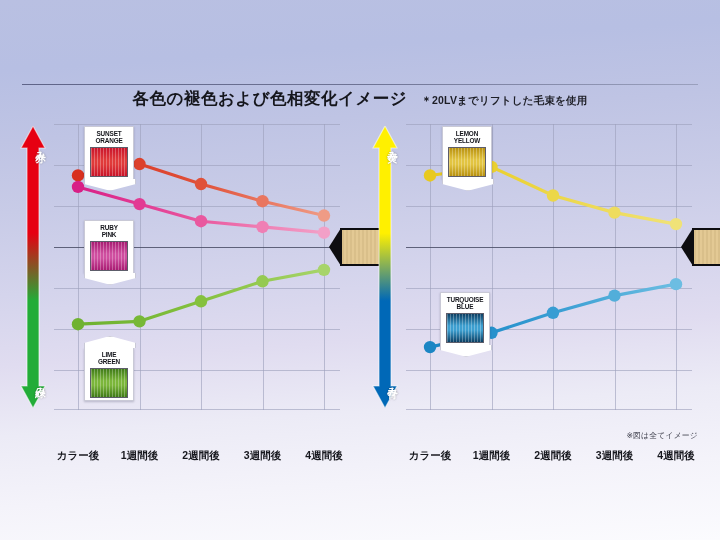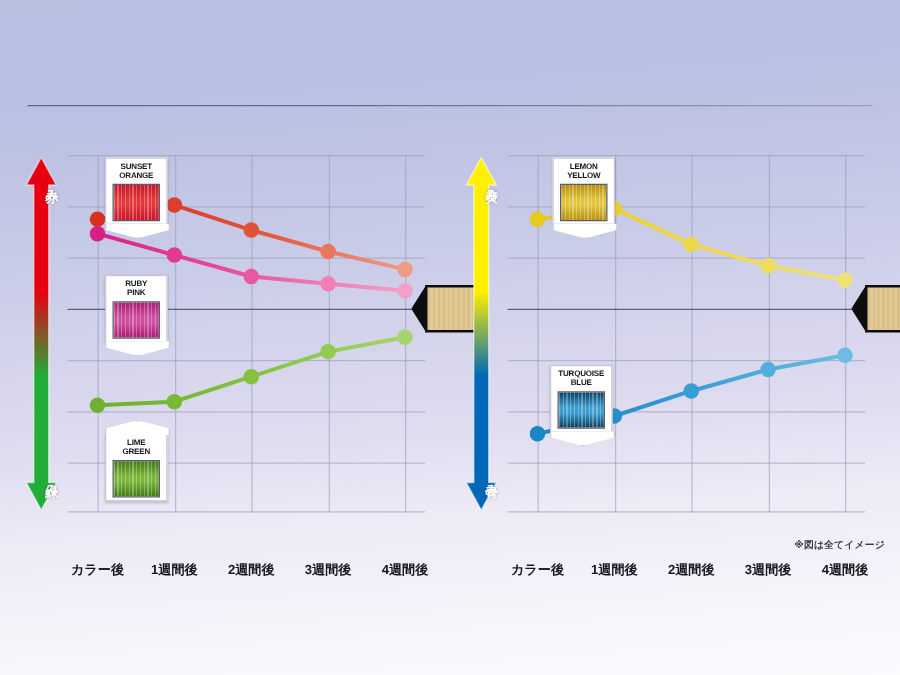--- a/index.html
+++ b/index.html
@@ -81,29 +81,32 @@
                 background:#0d0d10;
                 clip-path:polygon(100% 0,100% 100%,0 50%);}
   .endmark .box{position:absolute;left:0;top:0;width:42px;height:38px;
                 border:2px solid #0d0d10;box-sizing:border-box;}
 
   
   .xaxis{position:absolute;left:38px;right:0;top:288px;height:20px;margin-top:37px;}
   .xtick{position:absolute;top:0;font-size:10.5px;font-weight:bold;
          color:#16171d;white-space:nowrap;transform:translateX(-50%);}
 
-  .footnote{position:absolute;right:12px;top:430px;font-size:7.8px;
-            font-weight:bold;color:#3a3b48;letter-spacing:.2px;}
+  .footnote{position:absolute;right:22px;top:430px;font-size:7.8px;
+            font-weight:normal;color:#3a3b48;letter-spacing:.2px;}
 </style>
 </head>
 <body>
 
 <div id="stage">
 
   <div class="hrule"></div>
+  <div class="titlewrap">
+    <span class="title">各色の褪色および色相変化イメージ</span><span class="subtitle">＊20LVまでリフトした毛束を使用</span>
+  </div>
 
   <div class="panel" id="panel-left">
       <div class="axisarrow">
         <svg width="26" height="282" viewBox="0 0 26 282">
           <defs>
             <linearGradient id="axgrad-left" x1="0" y1="0" x2="0" y2="1">
               <stop offset="0%" stop-color="#e60012"></stop>
               <stop offset="38%" stop-color="#e60012"></stop>
               <stop offset="62%" stop-color="#22ac38"></stop>
               <stop offset="100%" stop-color="#22ac38"></stop>

